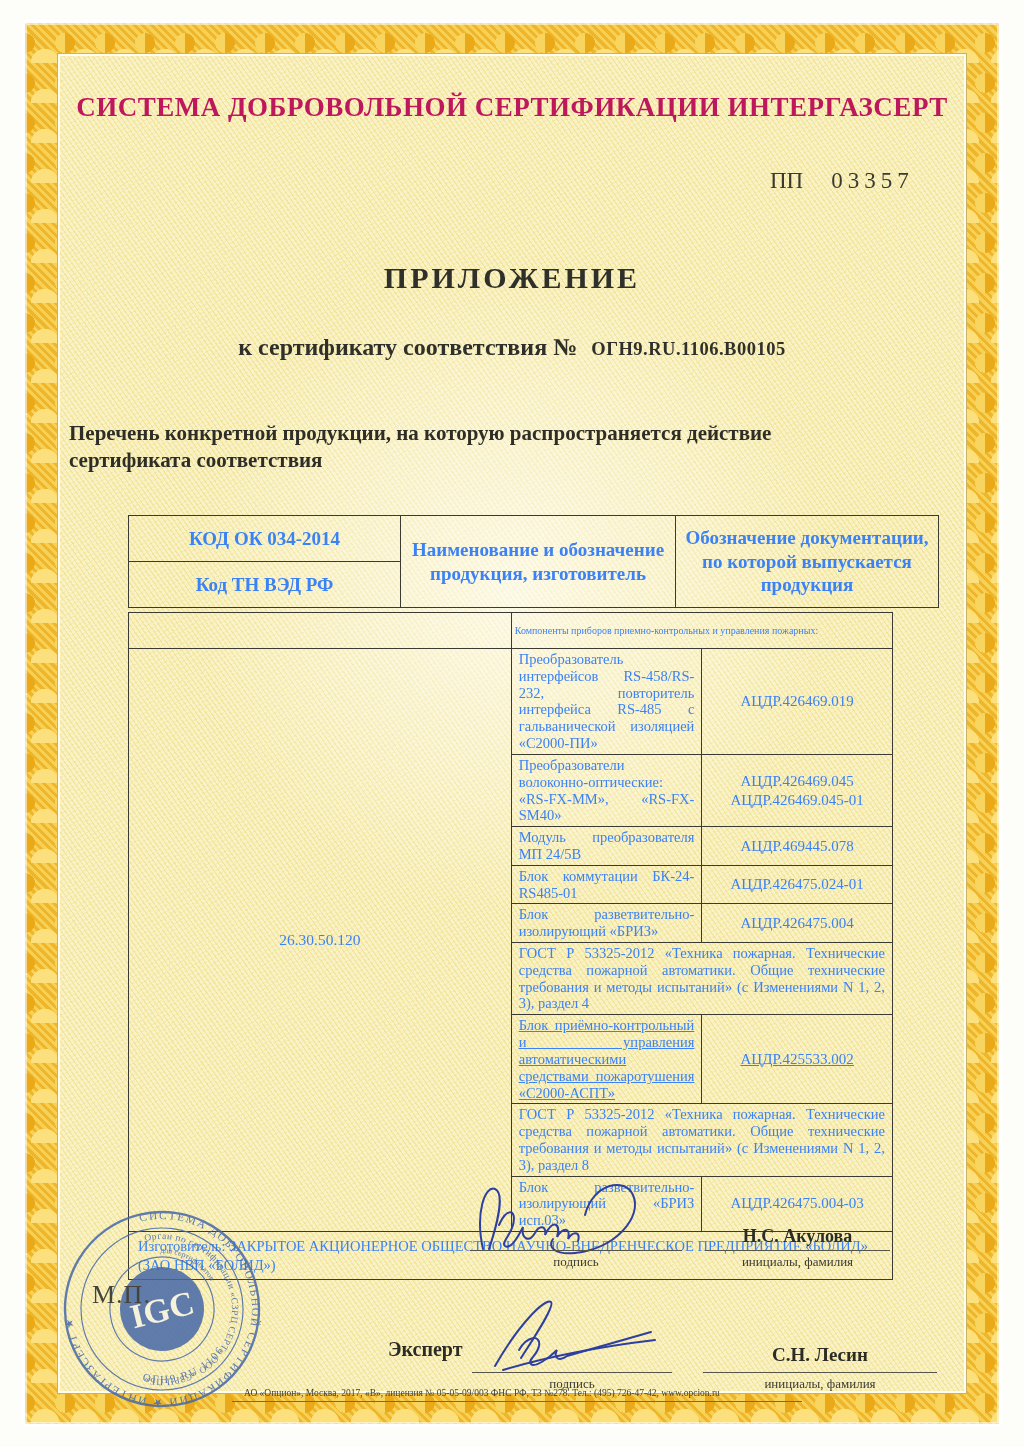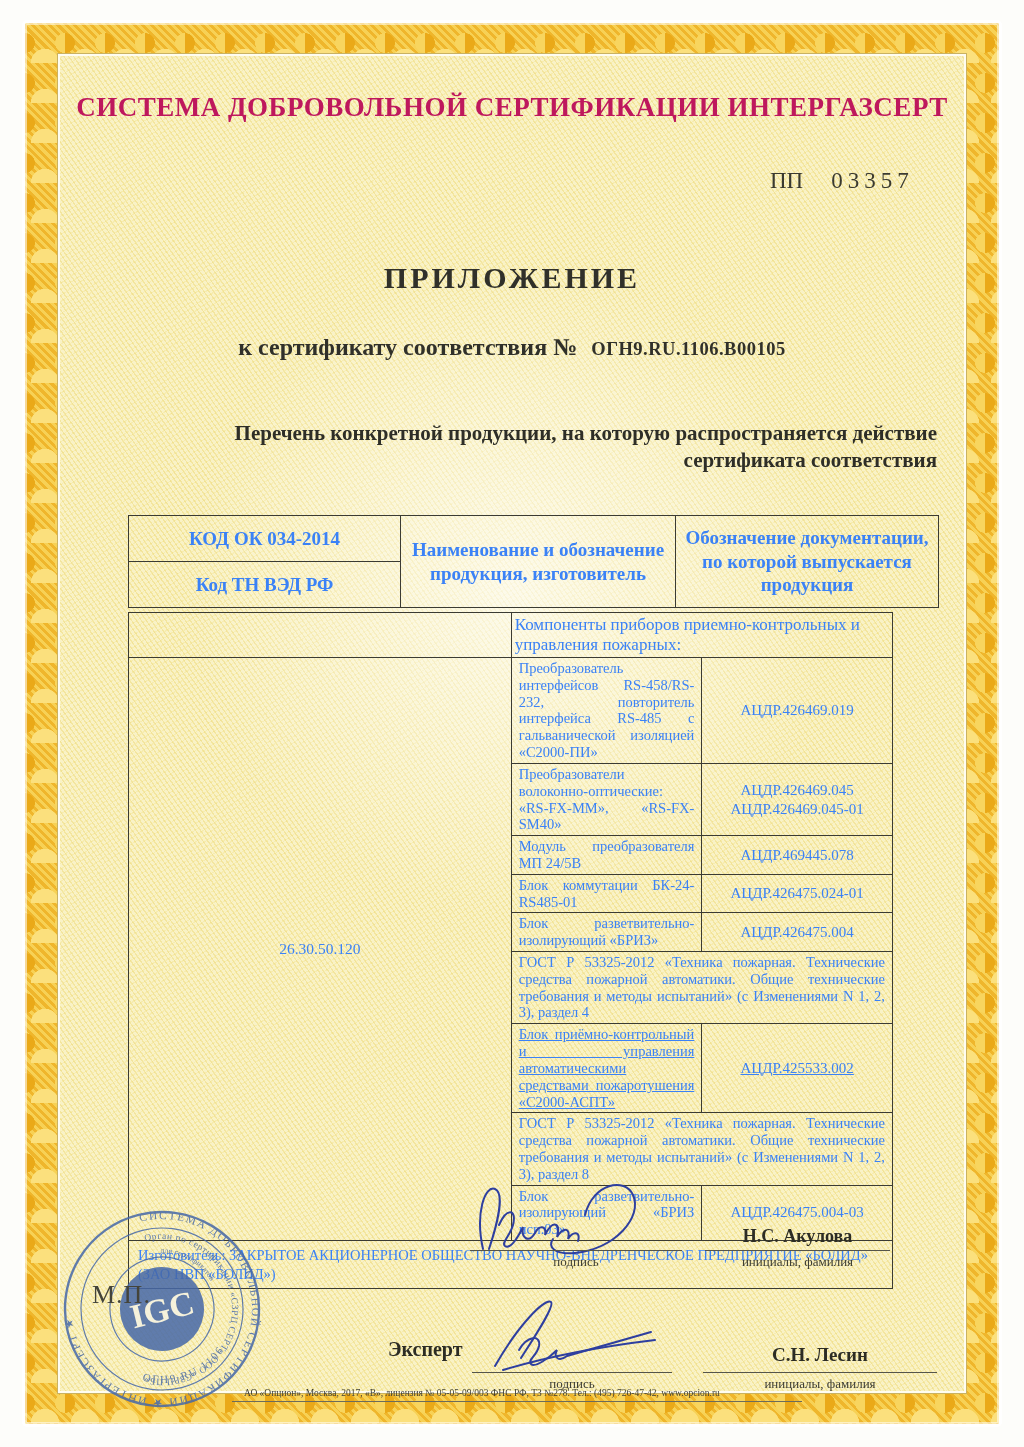--- a/index.html
+++ b/index.html
@@ -27,33 +27,33 @@
   .abs{position:absolute;}
   .sys-title{left:0;right:0;top:92px;text-align:center;font-weight:bold;font-size:27px;
              letter-spacing:.5px;white-space:nowrap;color:#be185d;}
   .pp-line{left:770px;top:168px;font-size:23px;color:#3a3a30;white-space:nowrap;}
   .pp-num{letter-spacing:5px;padding-left:28px;}
   .doc-title{left:0;right:0;top:261px;text-align:center;font-weight:bold;font-size:30px;
              letter-spacing:3px;color:#30302a;}
   .cert-line{left:0;right:0;top:334px;text-align:center;white-space:nowrap;color:#30302a;}
   .cert-line .lbl{font-weight:bold;font-size:24px;}
   .cert-line .num{font-weight:bold;font-size:18.5px;padding-left:14px;letter-spacing:.5px;text-align:center;}
-  .desc{left:77px;width:860px;top:420px;text-align:right;font-weight:bold;font-size:21px;
+  .desc{left:69px;width:860px;top:420px;text-align:left;font-weight:bold;font-size:21px;
         line-height:27px;color:#2e2e27;}
   
   table{border-collapse:collapse;table-layout:fixed;font-size:14.5px;color:#3b82f6;}
   .tbl-head{position:absolute;left:128px;top:515px;width:765px;}
   .tbl-body{position:absolute;left:128px;top:612px;width:765px;}
   td{border:1.6px solid #3b3b33;padding:2px 7px;vertical-align:middle;overflow:hidden;}
   .tbl-head td{font-weight:bold;font-size:19px;text-align:center;line-height:1.25;}
   .c1{width:257px;} .c2{width:260px;} .c3{width:248px;}
   .j{text-align:justify;line-height:1.16;}
   .doc-cell{text-align:center;white-space:pre-line;font-size:15px;line-height:1.25;}
   .code-cell{text-align:center;font-size:15.5px;}
-  .intro-cell{font-size:17px;padding-left:3px;font-family:Liberation Serif, serif;}
+  .intro-cell{font-size:10px;padding-left:3px;font-family:Liberation Serif, serif;}
   .manu-cell{font-size:14.5px;line-height:1.3;padding:4px 9px;text-align:left;}
   
   .role{font-weight:bold;font-size:19.5px;color:#2c2c24;white-space:nowrap;z-index:3;}
   .person{font-weight:bold;font-size:18px;text-align:center;color:#2c2c24;z-index:3;}
   .uline{height:0;border-top:1.3px solid #55554a;z-index:2;}
   .slabel{font-size:13px;text-align:center;color:#3c3c33;z-index:3;}
   .mp{font-size:26px;color:#44443a;z-index:3;letter-spacing:1px;}
   .stamp{z-index:1;opacity:.85;transform:rotate(-14deg);}
   .sig{z-index:2;}
   .footer{left:232px;top:1372px;width:558px;font-size:9.5px;color:#3f3f35;

